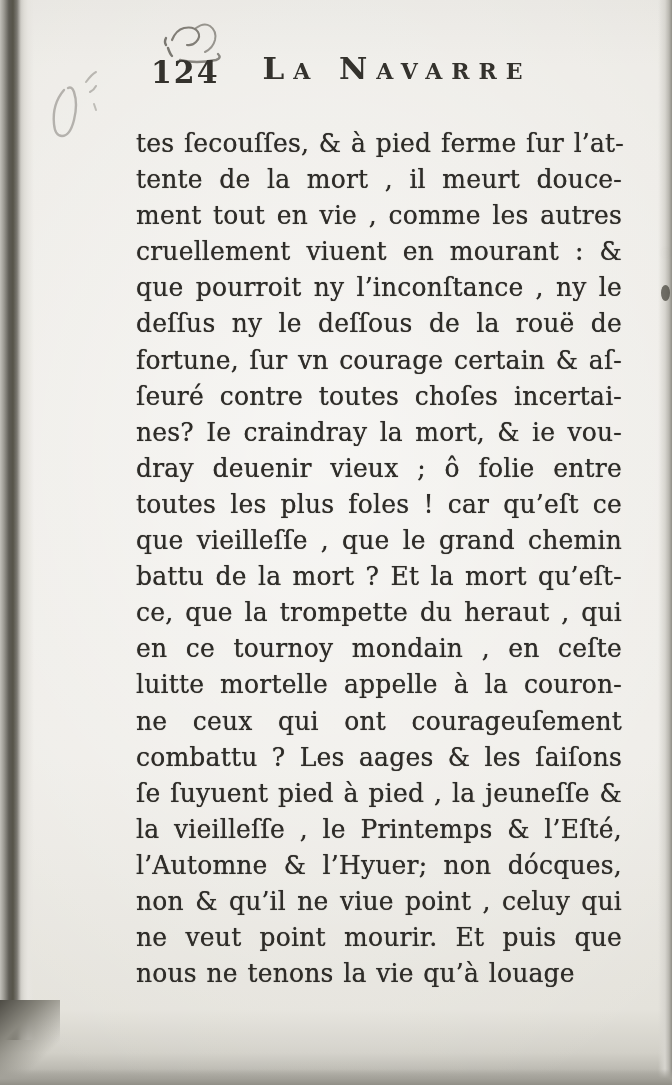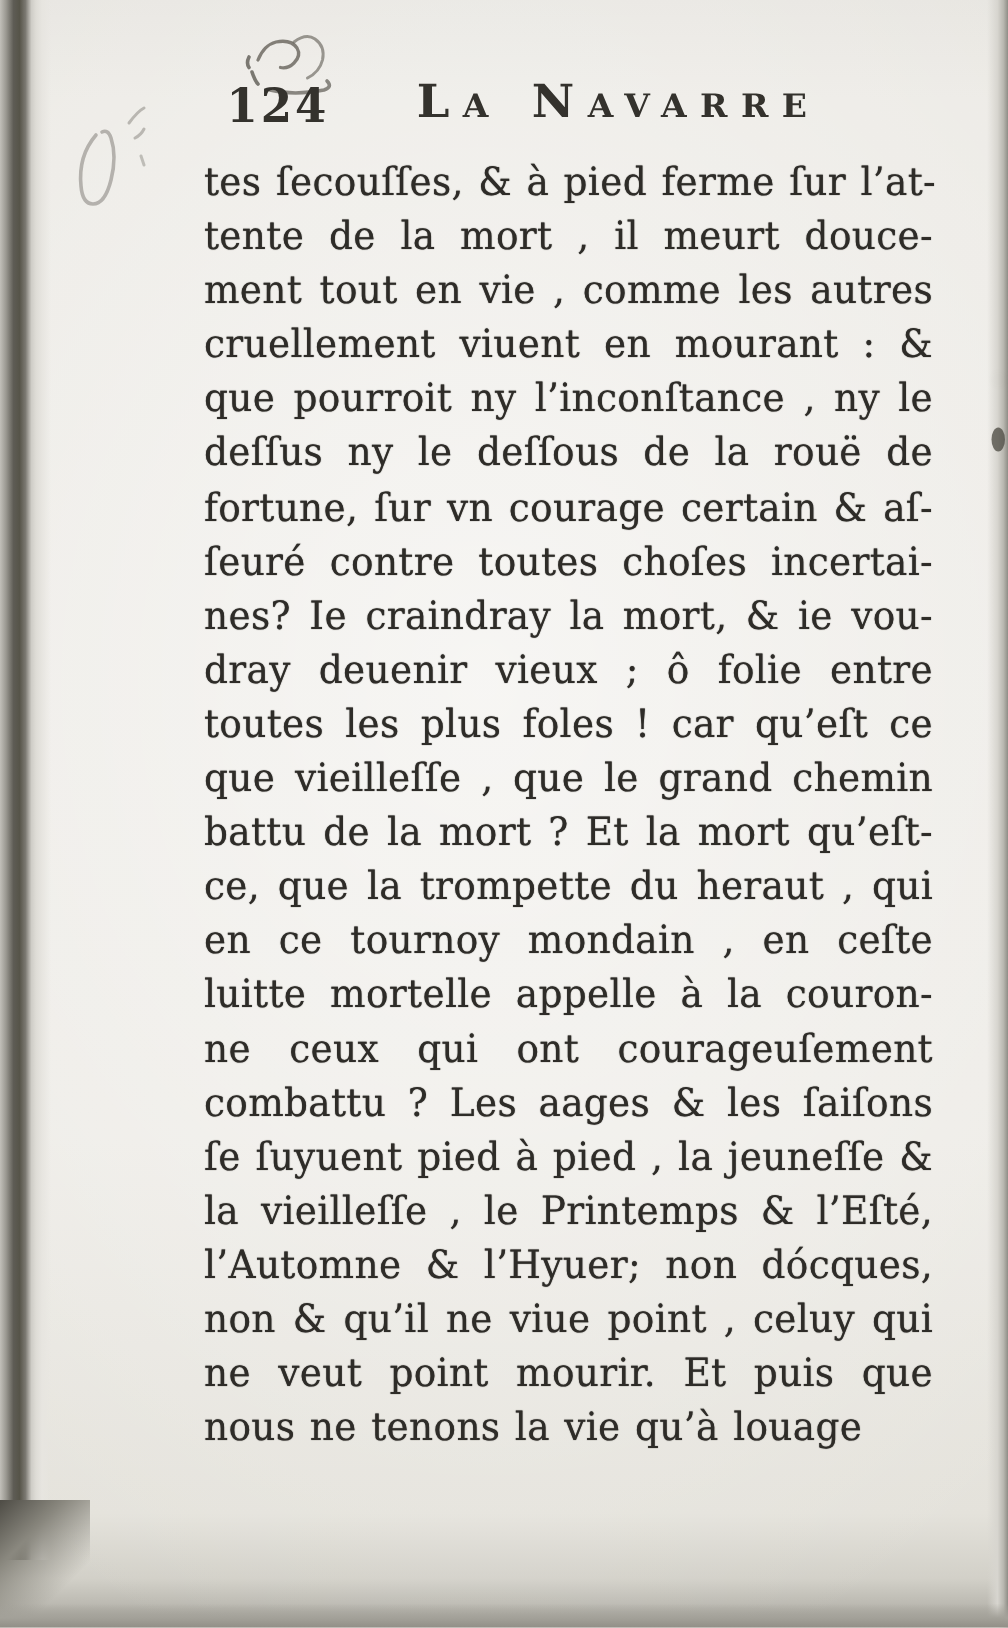--- a/index.html
+++ b/index.html
@@ -50,26 +50,26 @@
   }
   .page-number {
     position: absolute; left: 14px; top: 4px;
     font-size: 30px; font-weight: bold; letter-spacing: 2px;
     transform: scaleY(1.05);
   }
   .running-title {
     position: absolute; left: 110px; top: 0; width: 300px;
     font-size: 31px; font-weight: bold;
     font-variant: small-caps; letter-spacing: 9px;
-    text-align: right; white-space: nowrap;
+    text-align: center; white-space: nowrap;
     transform: scaleY(0.98);
   }
 
   .textblock {
-    position: absolute; left: 136px; top: 104px; width: 486px;
+    position: absolute; left: 136px; top: 126px; width: 486px;
     color: #2e2c28;
   }
   .line {
     font-size: 25px; line-height: 36.1px; height: 36.1px;
     text-align: justify; text-align-last: justify;
     white-space: nowrap; letter-spacing: 0.2px; word-spacing: 1.5px;
     text-shadow: 0 0 0.7px rgba(46,44,40,0.85);
     transform: scaleY(1.04);
   }
   .line:last-child { text-align-last: left; }

